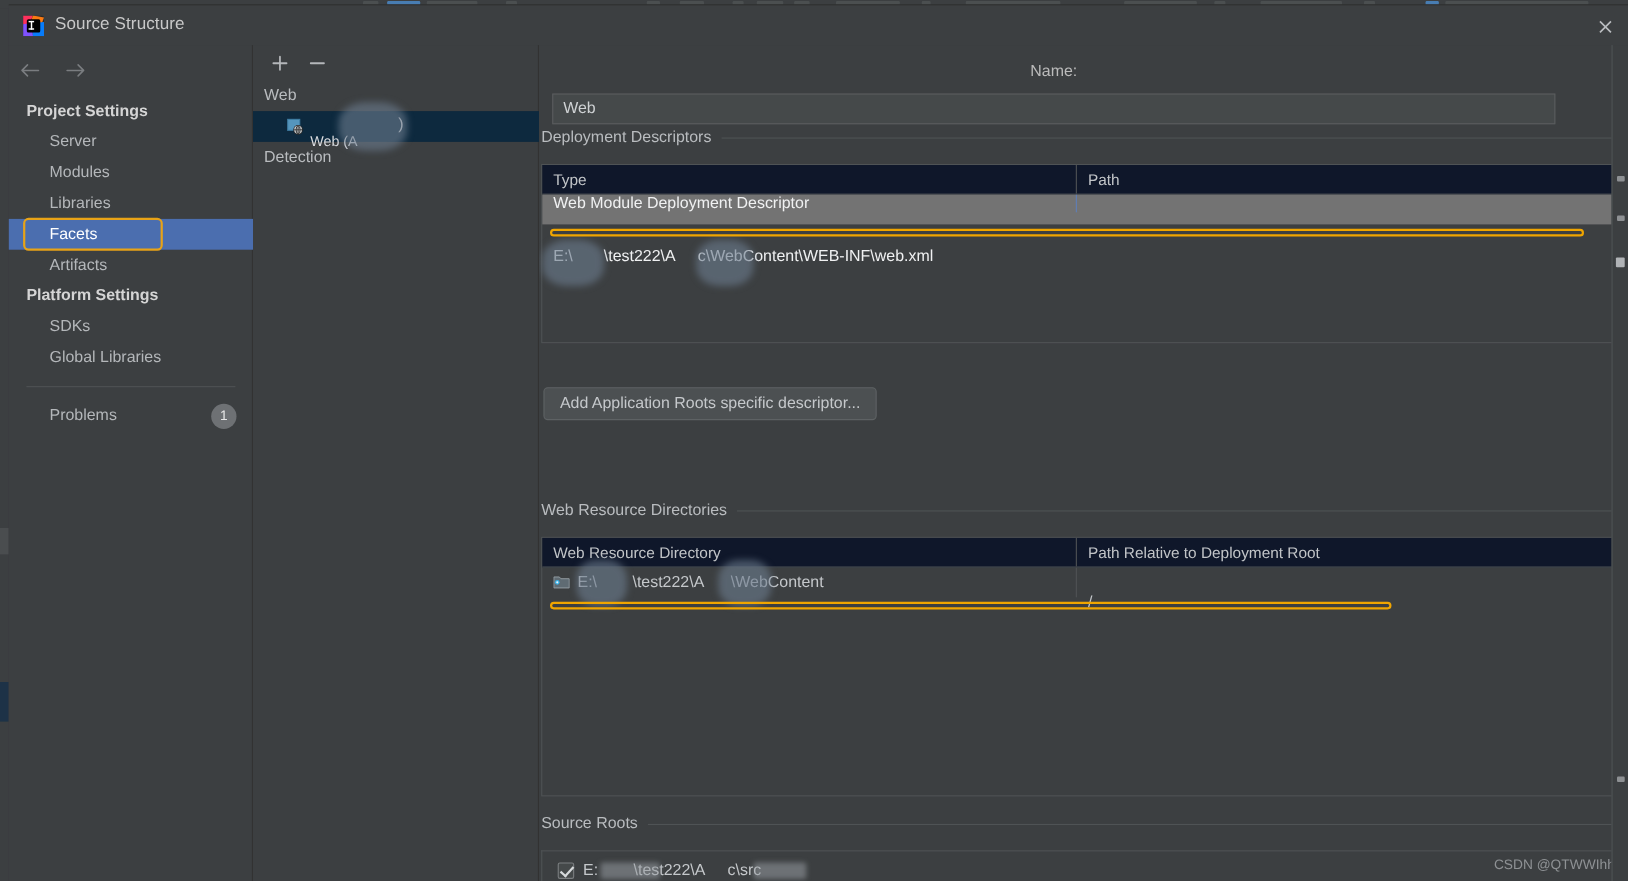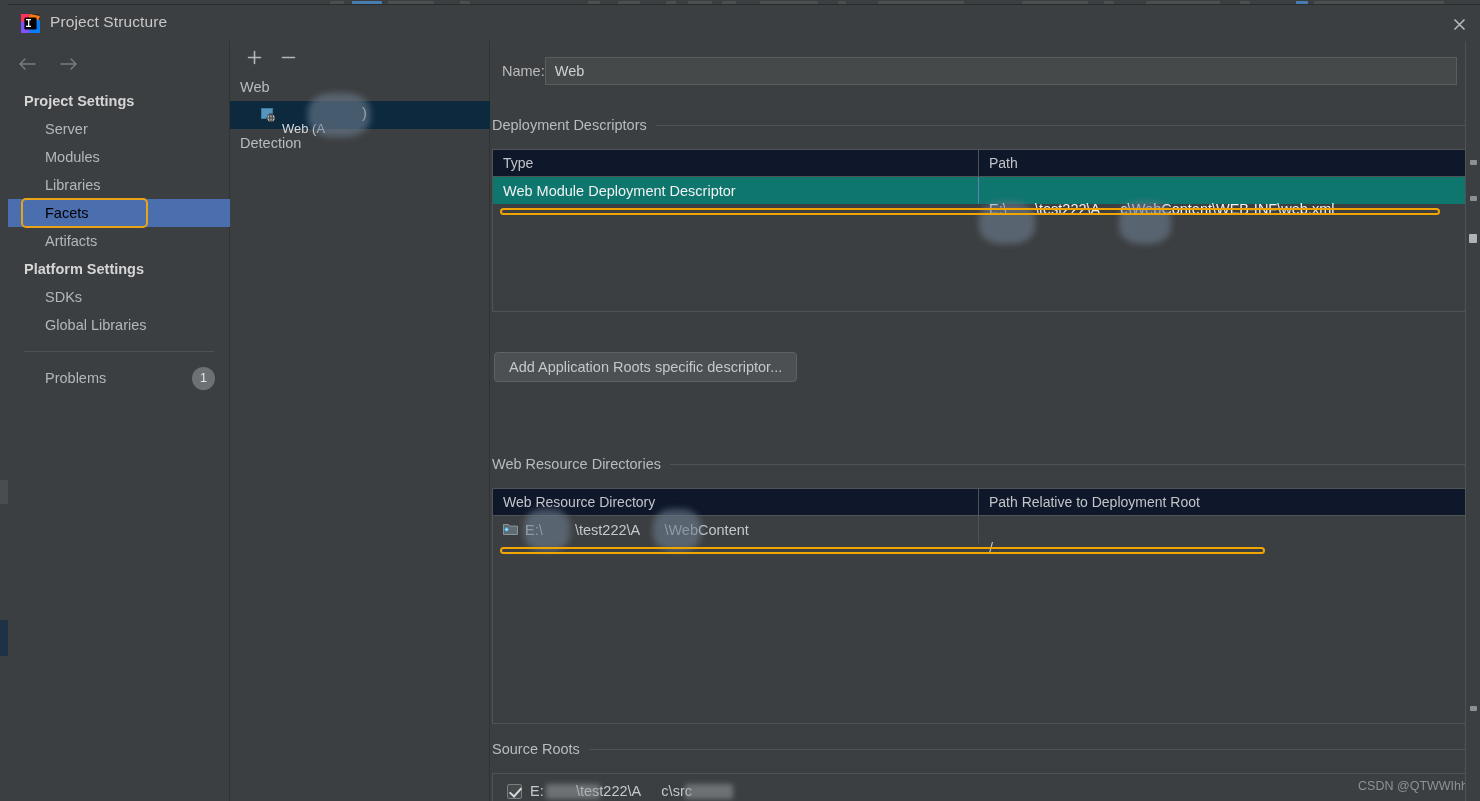--- a/index.html
+++ b/index.html
@@ -85,21 +85,21 @@
   .nav-list { position: absolute; left: 0; top: 46px; width: 222px; }
   .nav-group {
     height: 28px; display: flex; align-items: center;
     padding-left: 16px; font-size: 14.5px; font-weight: bold; color: #d5d5d5;
   }
   .nav-item {
     position: relative;
     height: 28px; display: flex; align-items: center;
     padding-left: 37px; font-size: 14.5px; color: #b4b7ba;
   }
-  .nav-item.selected { background: #4b6eaf; color: #000000; }
+  .nav-item.selected { background: #4b6eaf; color: #ffffff; }
   .nav-item.selected .ring {
     position: absolute; left: 13px; top: -1px;
     width: 127px; height: 30px;
     border: 2px solid #e8a317; border-radius: 5px;
     pointer-events: none;
   }
   .nav-sep {
     margin: 12px 16px 0 16px; height: 1px; background: #4e5254;
   }
   .nav-item.problems {
@@ -153,21 +153,21 @@
 
   
   .main {
     position: absolute; left: 482px; top: 36px;
     width: 990px; height: 761px;
     background: #3c3f41;
     overflow: hidden;
   }
   .name-row {
     position: absolute; left: 12px; top: 16px;
-    display: flex; align-items: center; 
+    display: flex; align-items: center; gap: 12px; flex-direction: column;
   }
   .name-label { font-size: 14.5px; color: #bbbbbb; }
   .name-input {
     width: 912px; height: 28px;
     background: #45494a; border: 1px solid #5a5d5e;
     color: #cfd2d4; font-size: 14.5px;
     padding: 0 9px; font-family: "Liberation Sans", sans-serif;
   }
 
   .section-title-row {
@@ -189,21 +189,21 @@
     display: flex; height: 27px;
     background: #0f172a; border-bottom: 1px solid #4f5355;
   }
   .tbl-head .th {
     font-size: 14px; color: #c2c5c8;
     display: flex; align-items: center; padding-left: 10px;
     border-right: 1px solid #4f5355;
   }
   .tbl-head .th:last-child { border-right: none; }
   .tbl-row { display: flex; height: 27px; }
-  .tbl-row.selected { background: #0f766e; }
+  .tbl-row.selected { background: #737373; flex-direction: column; }
   .tbl-row .td {
     font-size: 14.5px; color: #c5c8cb;
     display: flex; align-items: center; padding-left: 10px;
     border-right: 1px solid #4f5355;
     position: relative; overflow: visible; white-space: nowrap;
   }
   .tbl-row.selected .td { color: #f0f1f2; border-right-color: #5f7fb8; }
   .tbl-row .td:last-child { border-right: none; margin-top: 32px; }
   .tbl-body { position: relative; }
 
@@ -305,21 +305,21 @@
           <path d="M0 0 L9 0 L5 9 L0 8 Z" fill="#fe315d"></path>
           <path d="M9 0 L19 2 L16 10 L6 8 Z" fill="#f97a12"></path>
           <path d="M0 8 L8 7 L9 19 L0 19 Z" fill="#7f52ff"></path>
           <path d="M8 7 L19 6 L19 19 L9 19 Z" fill="#087cfa"></path>
           <rect x="3.4" y="3.4" width="12.2" height="12.2" rx="1.4" fill="#000"></rect>
           <rect x="5" y="5" width="5" height="1.3" fill="#fff"></rect>
           <rect x="7" y="5" width="1.3" height="8" fill="#fff"></rect>
           <rect x="5" y="11.7" width="5" height="1.3" fill="#fff"></rect>
         </svg>
       </span>
-      <span class="title-text">Project Structure</span>
+      <span class="title-text">Source Structure</span>
       <span class="close-btn">
         <svg width="13" height="13" viewBox="0 0 13 13">
           <path d="M1.5 1.5 L11.5 11.5 M11.5 1.5 L1.5 11.5" stroke="#b9bcbf" stroke-width="1.5" fill="none"></path>
         </svg>
       </span>
     </div>
 
     <div class="nav">
       <div class="nav-arrows">
         <span class="arrow-btn">

